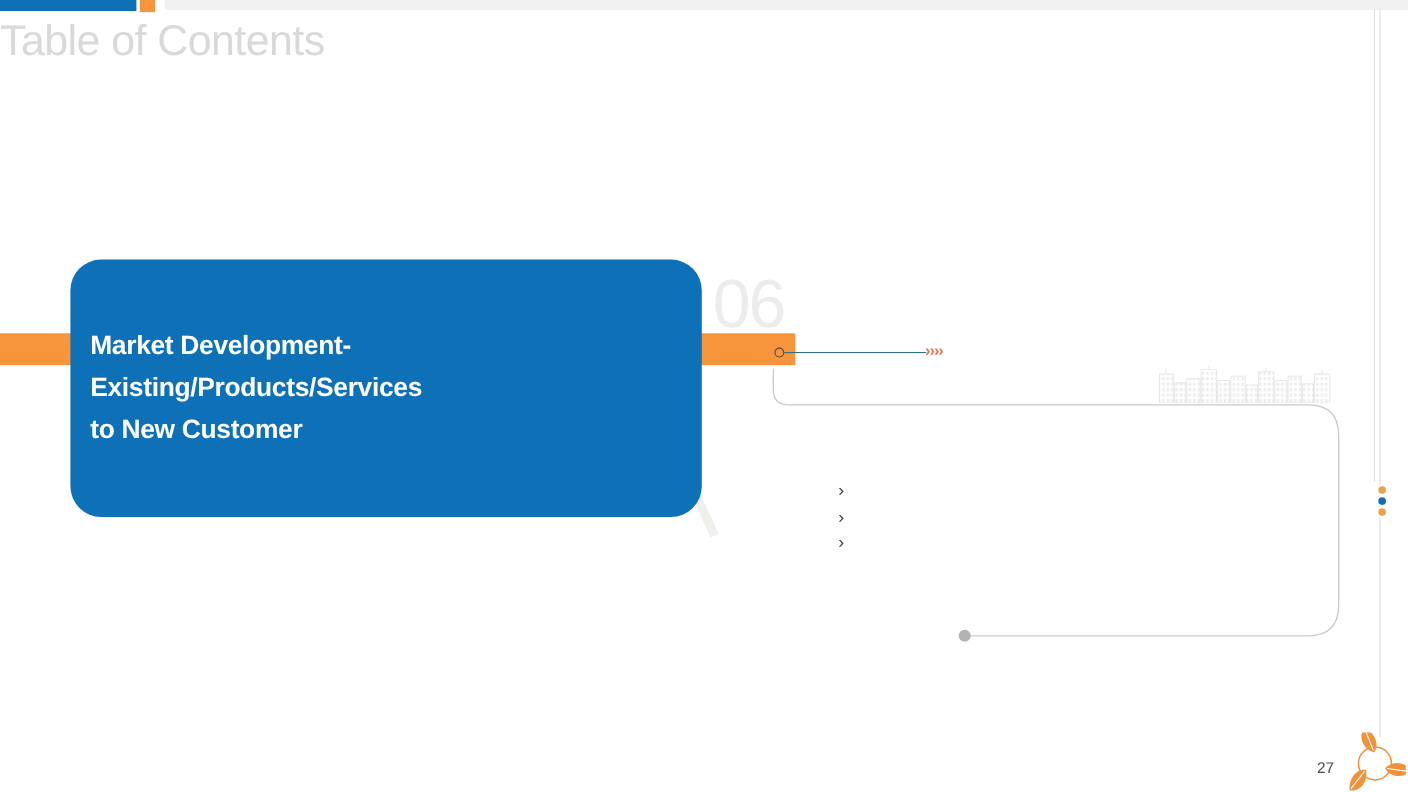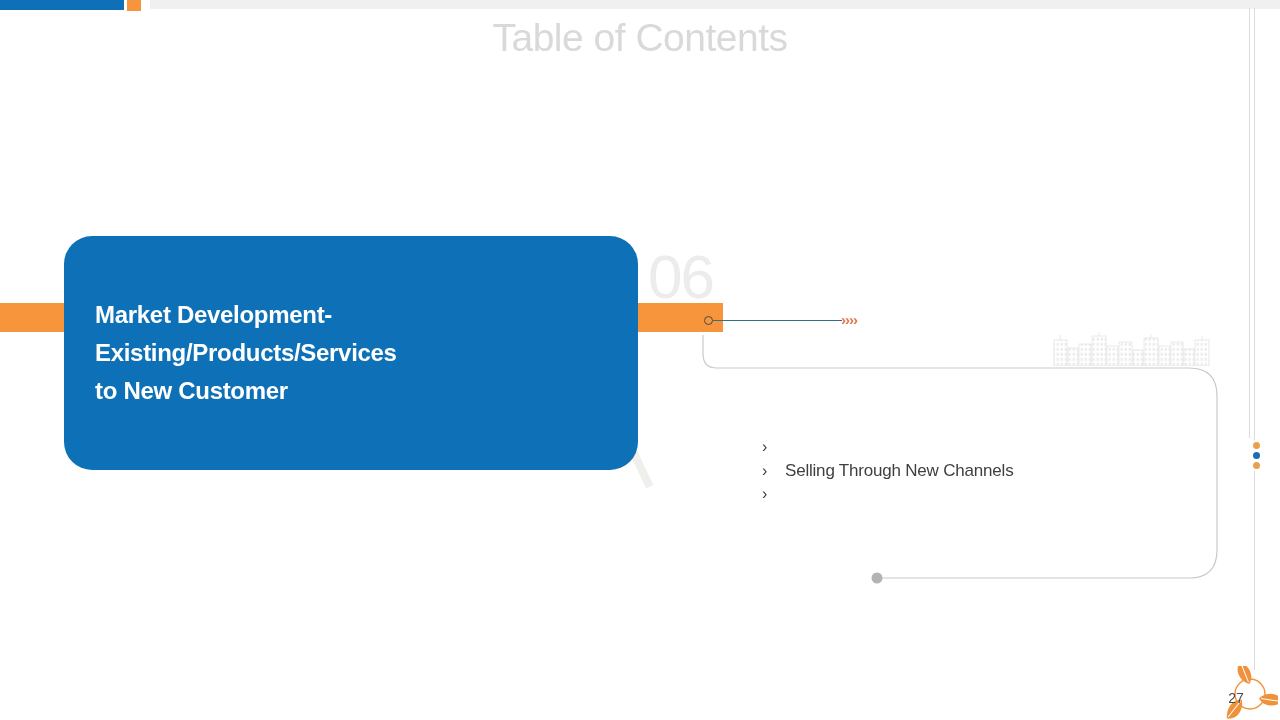--- a/index.html
+++ b/index.html
@@ -10,21 +10,21 @@
   }
   .abs{position:absolute;}
 
   
   .topbar-blue{left:0;top:0;width:124px;height:10px;background:var(--brand-blue);}
   .topbar-orange{left:127px;top:0;width:14px;height:11px;background:var(--brand-orange);}
   .topbar-gray{left:150px;top:0;width:1130px;height:9px;background:#f0f0f0;}
 
   
   .slide-title{
-    left:0;top:16px;width:1280px;text-align:center;
+    left:0;top:16px;width:1280px;text-align:left;
     font-size:39px;letter-spacing:-0.5px;color:var(--title-gray);
     font-weight:400;
   }
 
   
   .watermark-stroke{
     left:636px;top:443px;width:8px;height:46px;background:#f1efec;
     transform:rotate(-25deg);
   }
 
@@ -37,21 +37,21 @@
   
   .accent-bar{left:0;top:303px;width:723px;height:29px;background:var(--brand-orange);}
 
   
   .heading-card{
     left:64px;top:236px;width:574px;height:234px;border-radius:28px;
     background:var(--brand-blue);
     display:flex;align-items:center;
   }
   .heading-card .heading-text{
-    padding-left:31px;padding-right:20px;
+    padding-left:18px;padding-right:20px;
     color:#ffffff;font-weight:700;font-size:24px;line-height:38px;
     letter-spacing:-0.3px;white-space:pre-line;
   }
 
   
   .connector-donut{
     left:704px;top:316px;width:9px;height:9px;border-radius:50%;
     border:1.5px solid #4a4a4a;box-sizing:border-box;background:transparent;
   }
   .connector-line{left:713px;top:320px;width:129px;height:1px;background:var(--line-teal);}
@@ -76,21 +76,21 @@
   .guide-line-b{left:1254px;top:8px;width:1px;height:662px;background:#dcdcdc;}
   .guide-dot{width:7px;height:7px;border-radius:50%;box-shadow:0 0 0 2px #ffffff;}
   .guide-dot.d1{left:1253px;top:442px;background:var(--dot-orange);}
   .guide-dot.d2{left:1253px;top:452px;background:var(--dot-blue);}
   .guide-dot.d3{left:1253px;top:462px;background:var(--dot-orange);}
 
   .frame-svg{left:697px;top:330px;}
   .skyline-svg{left:1052px;top:332px;}
   .logo-svg{left:1218px;top:666px;}
   .logo-number{
-    left:1221px;top:690px;width:30px;text-align:center;
+    left:1190px;top:690px;width:30px;text-align:center;
     font-size:14px;color:#4a4a4a;
   }
 </style>
 </head>
 <body>
 
 <div class="abs topbar-blue"></div>
 <div class="abs topbar-orange"></div>
 <div class="abs topbar-gray"></div>
 
@@ -144,21 +144,20 @@
     <line x1="150" y1="8" x2="150" y2="4"></line>
   </g>
 </svg>
 
 <div class="abs bullet-list">
   <div class="bullet-row">
     <span class="bullet-marker">›</span>
   </div>
   <div class="bullet-row">
     <span class="bullet-marker">›</span>
-    <span class="bullet-text">Selling Through New Channels</span>
   </div>
   <div class="bullet-row">
     <span class="bullet-marker">›</span>
   </div>
 </div>
 
 <div class="abs guide-line-a"></div>
 <div class="abs guide-line-b"></div>
 <div class="abs guide-dot d1"></div>
 <div class="abs guide-dot d2"></div>

